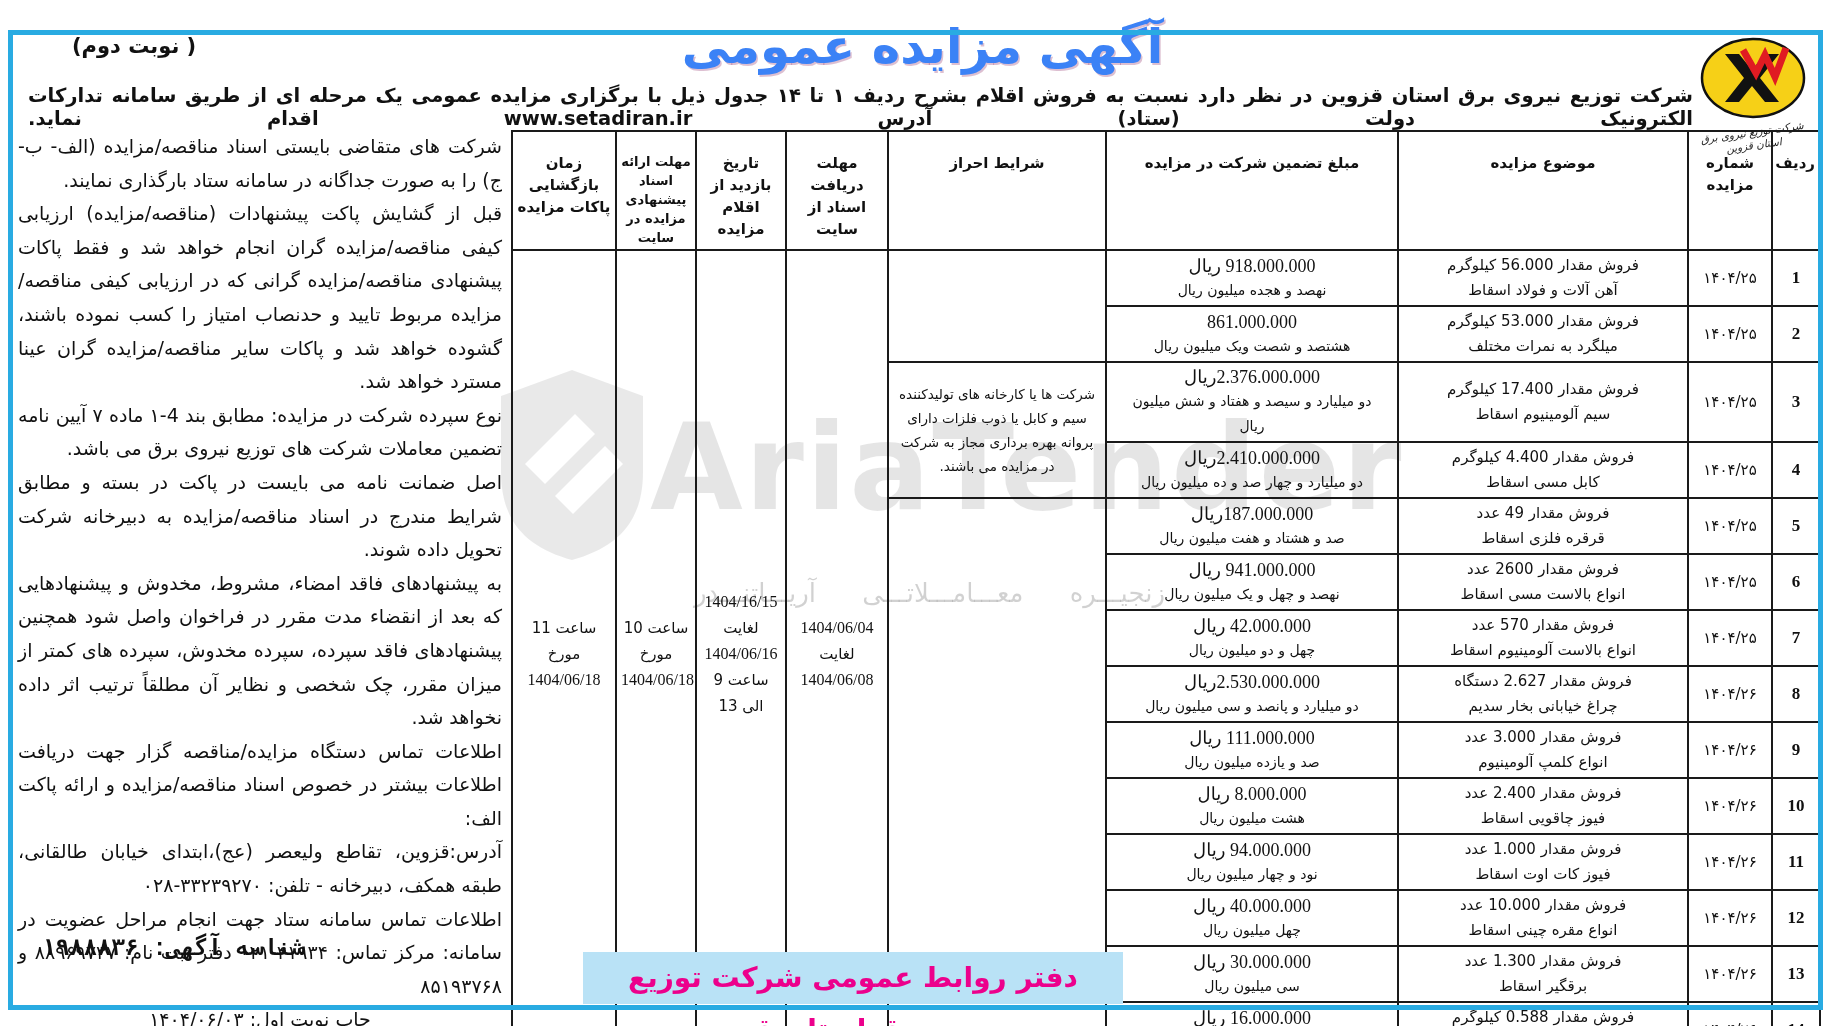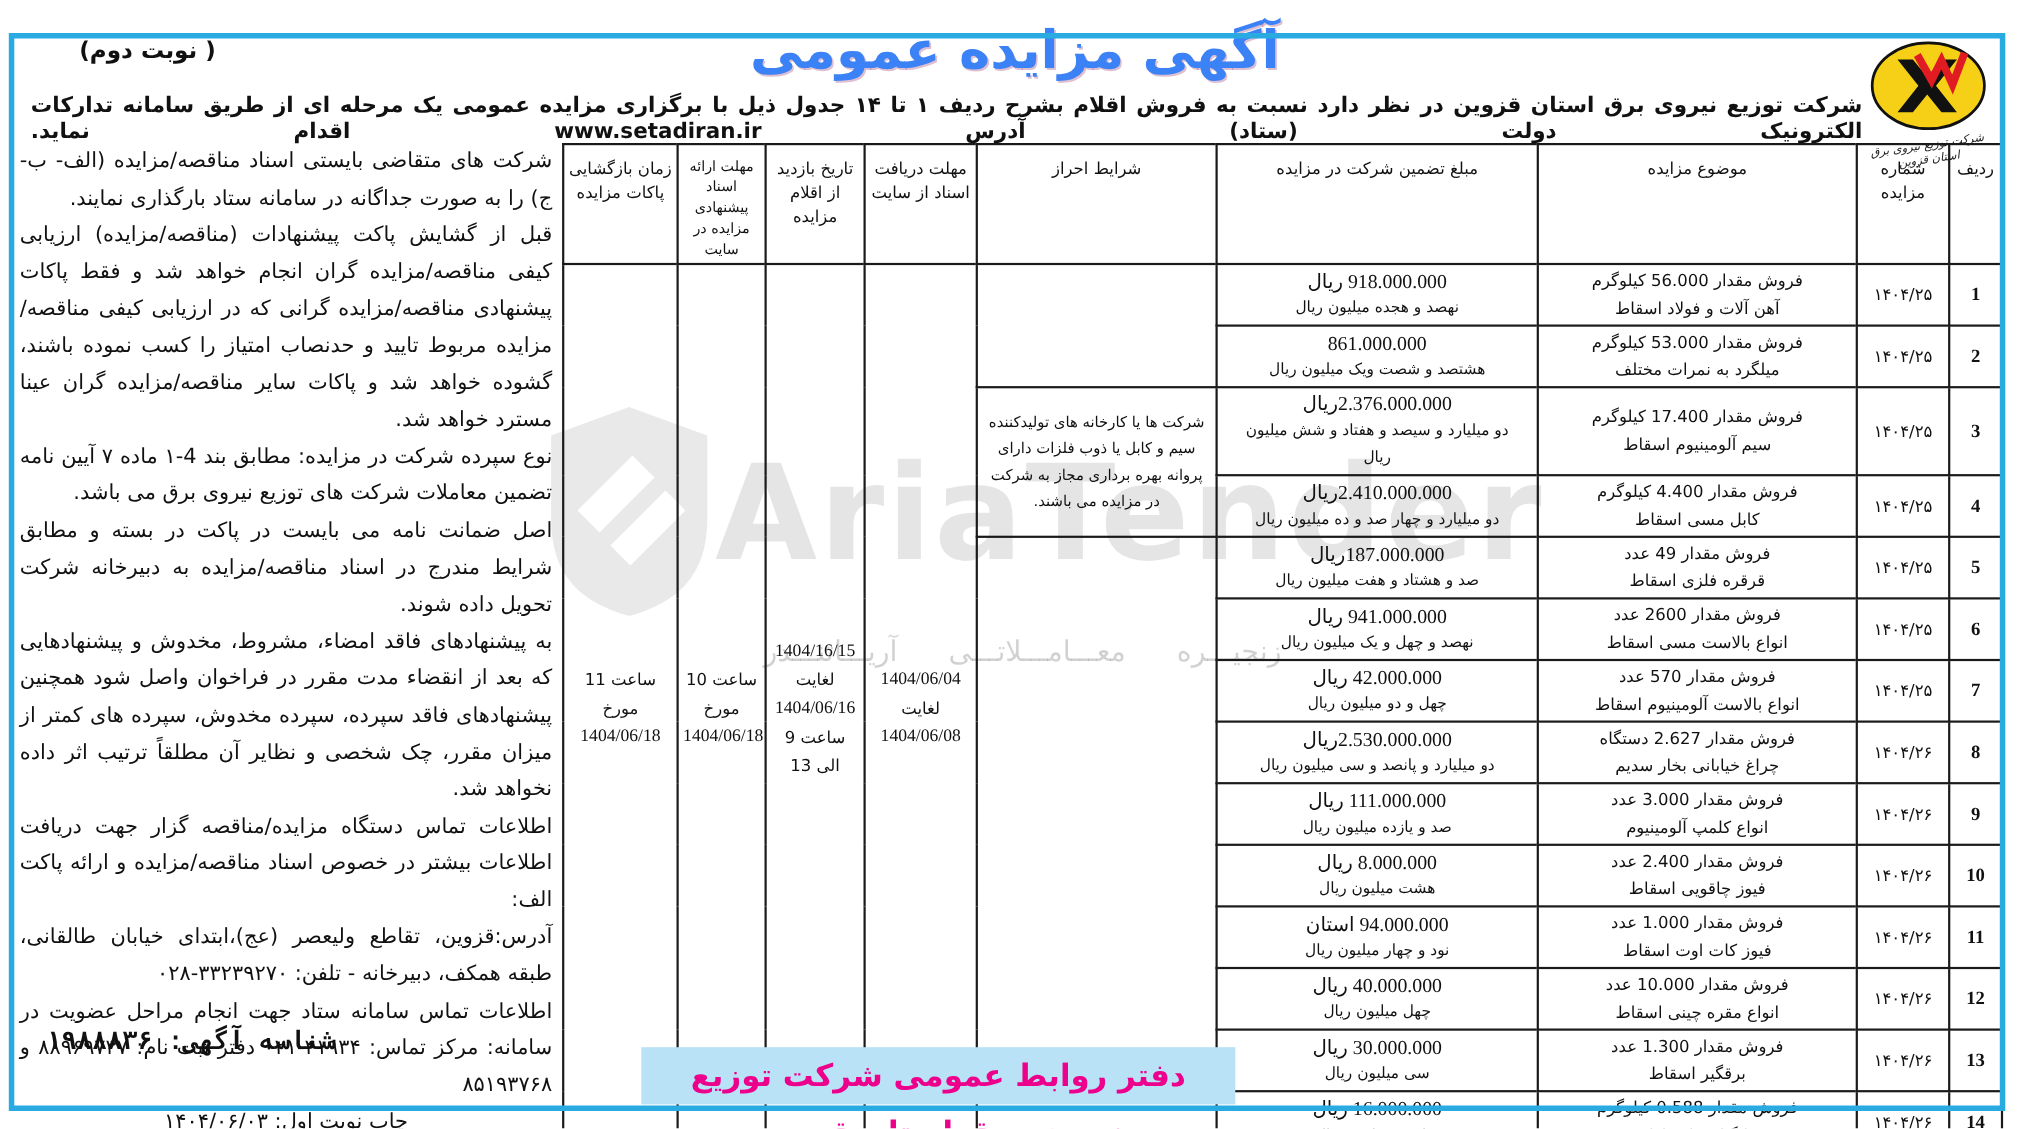--- a/index.html
+++ b/index.html
@@ -38,22 +38,22 @@
   .banner{position:absolute;left:583px;top:952px;width:540px;height:52px;
           background:#b9e2f6;color:#ec008c;font-size:28px;font-weight:bold;
           text-align:center;line-height:52px;direction:rtl;z-index:2;}
 
   
   .auction-table{position:absolute;right:24px;top:130px;width:1308px;
                  border-collapse:collapse;table-layout:fixed;direction:rtl;
                  font-size:15px;z-index:2;}
   .auction-table th,.auction-table td{border:2px solid #1a1a1a;padding:2px 4px;
                  text-align:center;vertical-align:middle;}
-  .auction-table thead th{height:74px;vertical-align:top;padding-top:10px;
-                 font-size:15px;line-height:22px;font-weight:normal;}
+  .auction-table thead th{height:74px;vertical-align:top;padding-top:20px;
+                 font-size:15px;line-height:22px;font-weight:bold;}
   .auction-table thead th.small{font-size:13px;line-height:19px;}
   .auction-table td{line-height:24px;}
   .auction-table tbody tr{height:50px;}
   .row-no{font-family:"Liberation Serif","DejaVu Serif",serif;
           font-weight:bold;font-size:17px;}
   .num{font-family:"Liberation Serif","DejaVu Serif",serif;font-size:18px;
        direction:ltr;unicode-bidi:plaintext;}
   .words{font-size:14px;line-height:25px;}
   .subject-line{font-size:15px;line-height:25px;}
   .qual-text{font-size:13.5px;line-height:26px;padding:4px 8px;}
@@ -311,21 +311,21 @@
             <div class="">11</div>
           </td>
           <td>
             <div class="dt">۱۴۰۴/۲۶</div>
           </td>
           <td>
             <div class="subject-line">فروش مقدار 1.000 عدد</div>
             <div class="subject-line">فیوز کات اوت اسقاط</div>
           </td>
           <td>
-            <div class="num">94.000.000 استان</div>
+            <div class="num">94.000.000 ریال</div>
             <div class="words">نود و چهار میلیون ریال</div>
           </td>
         </tr>
         <tr>
           <td class="row-no">
             <div class="">12</div>
           </td>
           <td>
             <div class="dt">۱۴۰۴/۲۶</div>
           </td>

